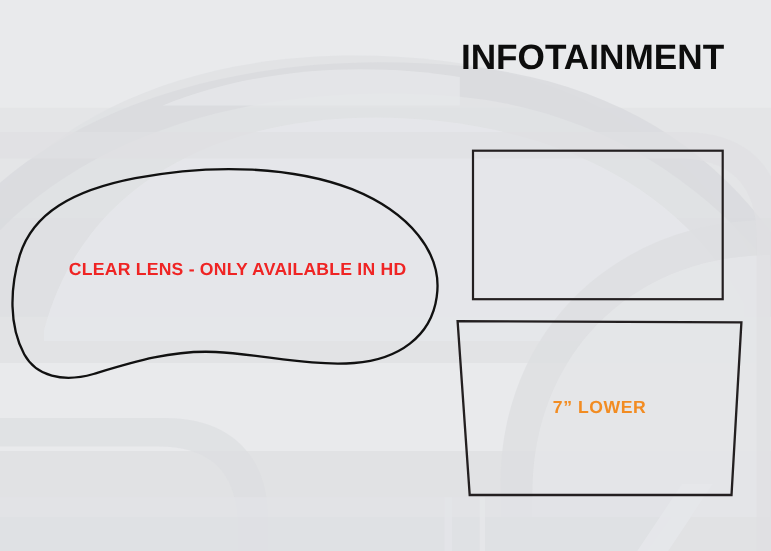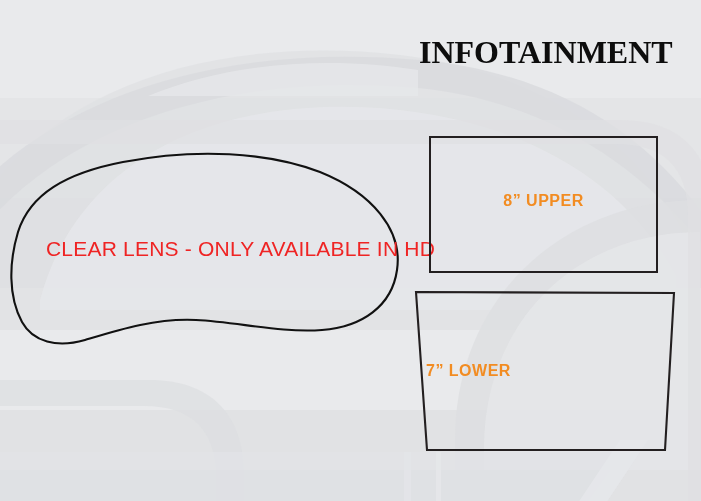--- a/index.html
+++ b/index.html
@@ -61,40 +61,39 @@
     left: 85px;
     top: 33px;
     font-size: 35px;
     letter-spacing: -0.8px;
   }
   #title-info {
     left: 419px;
     top: 36px;
     font-size: 32px;
     letter-spacing: 0px;
-    font-family: Liberation Serif, serif;
   }
 
   
   #bean-wrap {
     position: absolute;
     left: 0px;
     top: 150px;
     width: 420px;
     height: 210px;
   }
   #bean-label {
     position: absolute;
     left: 46px;
     top: 238px;
     width: 340px;
-    text-align: right;
+    text-align: center;
     color: #ef2424;
-    font-size: 21px;
-    font-weight: 400;
+    font-size: 16px;
+    font-weight: 700;
     letter-spacing: 0.2px;
     white-space: nowrap;
     line-height: 1;
   }
 
   
   #panel-upper {
     position: absolute;
     left: 429px;
     top: 136px;
@@ -122,21 +121,21 @@
     left: 405px;
     top: 282px;
     width: 285px;
     height: 180px;
   }
   #panel-lower-label {
     position: absolute;
     left: 426px;
     top: 363px;
     width: 238px;
-    text-align: left;
+    text-align: center;
     color: #f28c22;
     font-size: 16px;
     font-weight: 700;
     letter-spacing: 0.5px;
     white-space: nowrap;
     line-height: 1;
   }
 </style>
 </head>
 <body>
@@ -193,20 +192,19 @@
              C 280 183 238 172 196 170
              C 155 168 118 180 85 190
              C 57 198 33 192 22 172
              C 8 146 9 112 18 82
              C 30 44 66 23 123 12 Z" fill="none" stroke="#111111" stroke-width="2.1" stroke-linejoin="round"></path>
   </svg>
 
   <div id="bean-label">CLEAR LENS - ONLY AVAILABLE IN HD</div>
 
   <div id="panel-upper"></div>
-  <div id="panel-upper-label">8” UPPER</div>
 
   <svg id="panel-lower-svg" viewBox="0 0 285 180">
     <path d="M 11 10 L 269 11 L 260 168 L 22 168 Z" fill="none" stroke="#231f20" stroke-width="2.1" stroke-linejoin="miter"></path>
   </svg>
   <div id="panel-lower-label">7” LOWER</div>
 
 </div>
 
 </body></html>

